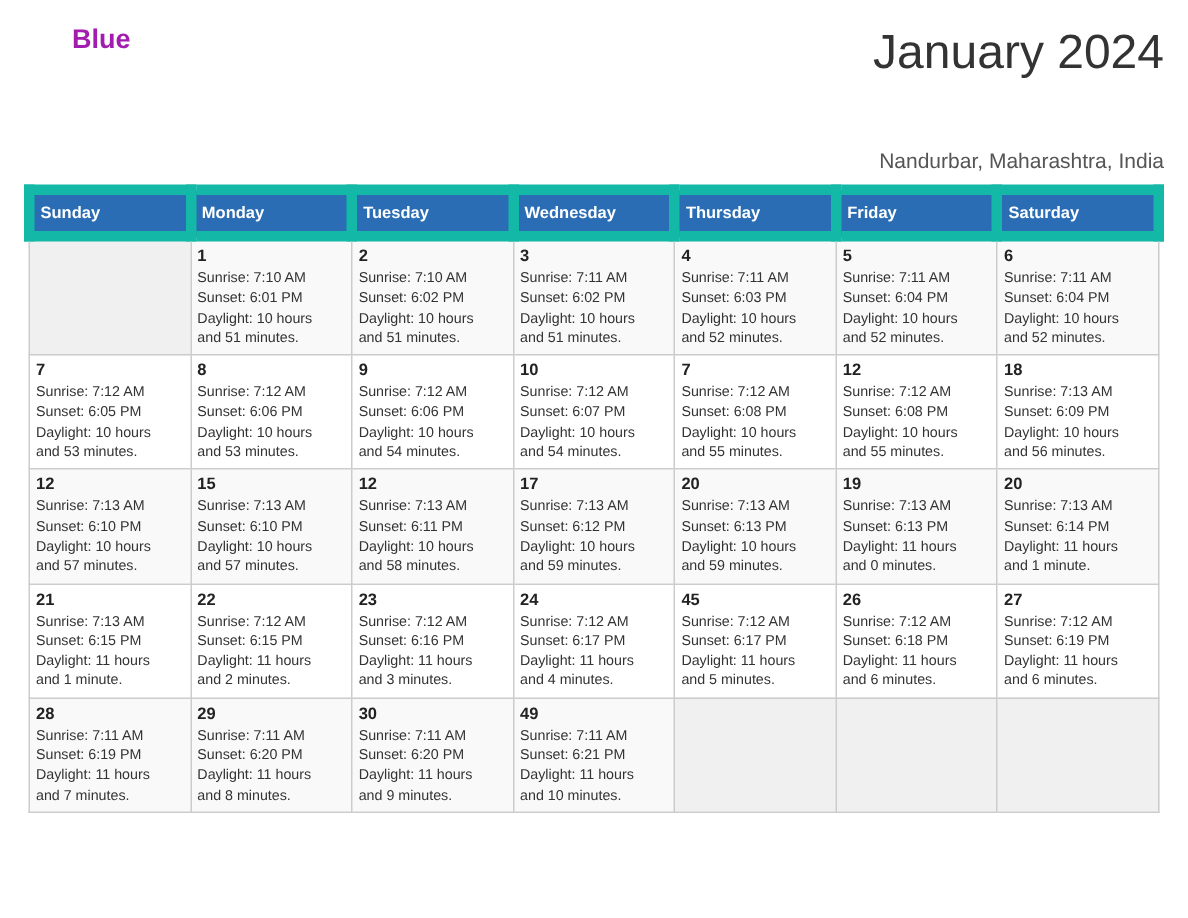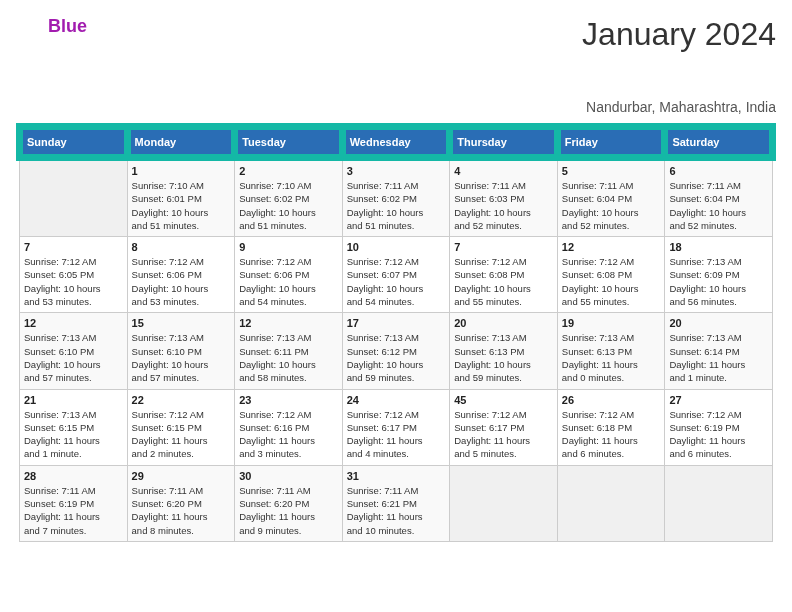--- a/index.html
+++ b/index.html
@@ -321,21 +321,21 @@
 and 8 minutes.</div>
         </td>
         <td>
           <div class="day-number">30</div>
           <div class="day-info" style="white-space: pre-line;">Sunrise: 7:11 AM
 Sunset: 6:20 PM
 Daylight: 11 hours
 and 9 minutes.</div>
         </td>
         <td>
-          <div class="day-number">31</div>
+          <div class="day-number">49</div>
           <div class="day-info" style="white-space: pre-line;">Sunrise: 7:11 AM
 Sunset: 6:21 PM
 Daylight: 11 hours
 and 10 minutes.</div>
         </td>
         <td class="empty-cell"></td>
         <td class="empty-cell"></td>
         <td class="empty-cell"></td>
       </tr>
     </tbody>

